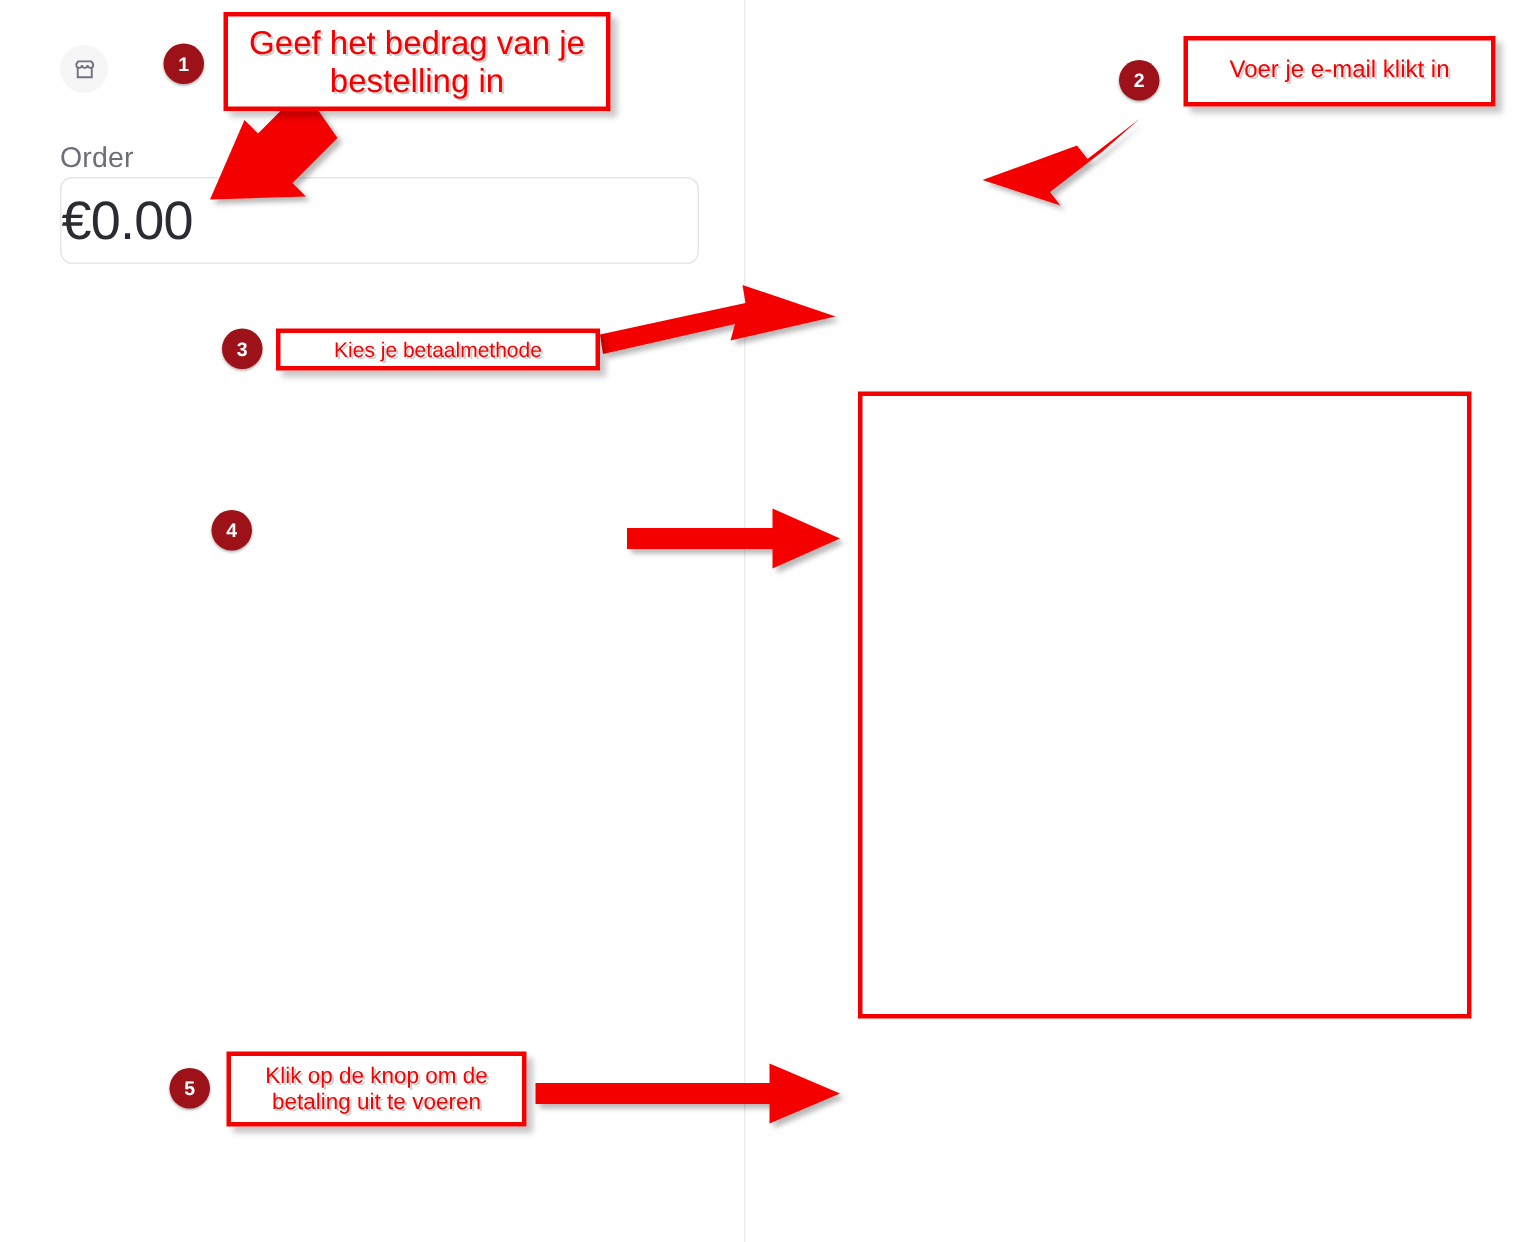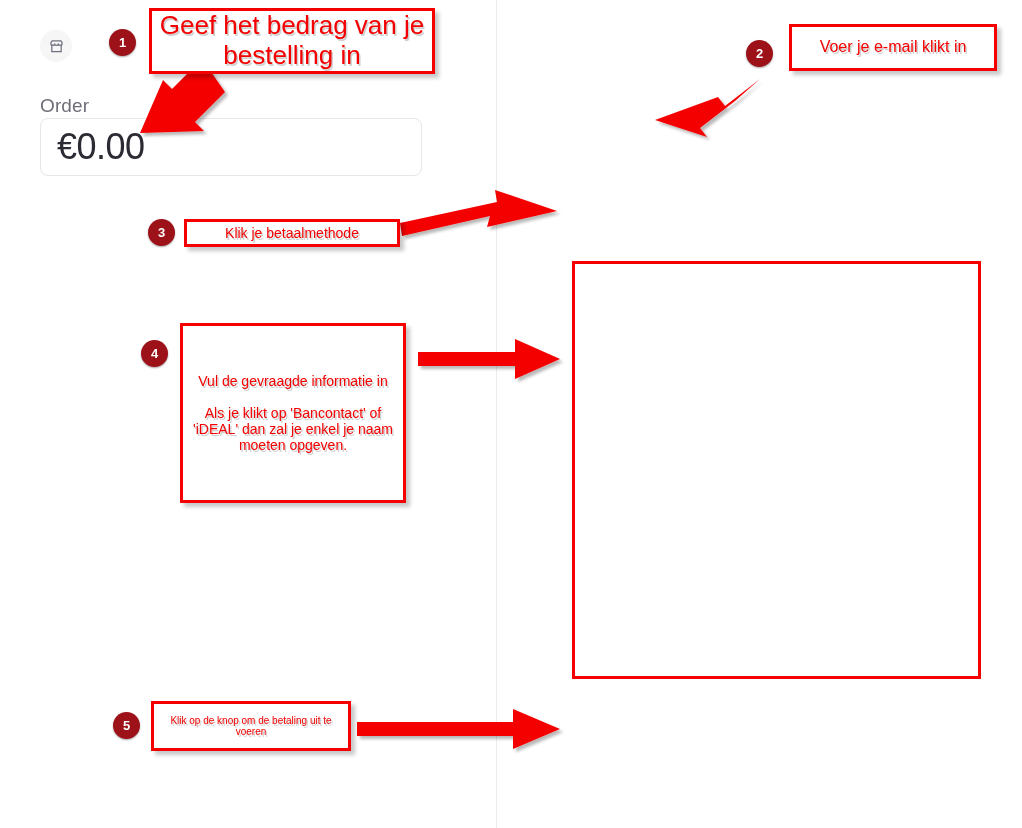--- a/index.html
+++ b/index.html
@@ -32,23 +32,23 @@
     border-radius:50%; background:#f6f6f7;
     display:flex; align-items:center; justify-content:center;
   }
   .store-badge svg{ width:15px; height:15px; }
 
   .order-label{
     position:absolute; left:40px; top:95px;
     font-size:19px; color:#6d6e78; letter-spacing:.1px;
   }
   .order-amount-box{
-    position:absolute; left:40px; top:118px; width:382px; height:58px;
+    position:absolute; left:40px; top:118px; width:426px; height:58px;
     border:1px solid #e6e6e9; border-radius:8px; background:#fff;
-    display:flex; align-items:center; padding-left:16px;
+    display:flex; align-items:center; 
   }
   .order-amount{
     font-size:36px; color:#2b2b33; font-weight:400; letter-spacing:-.5px;
   }
 
   
   #overlay{ position:absolute; inset:0; pointer-events:none; }
   .ann-badge{
     position:absolute; width:27px; height:27px; border-radius:50%;
     background:#9d1118; color:#fff; font-size:13px; font-weight:700;
@@ -143,28 +143,25 @@
     </g>
 
     <g filter="url(#ds)">
       <path d="M357,722 L513,722 L513,709 L560,729 L513,749 L513,736 L357,736 Z" fill="#f40000"></path>
     </g>
   </svg>
 
   <div class="ann-outline" style="left:572px;top:261px;width:409px;height:418px;"></div>
 
   <div class="ann-badge" style="left:109px;top:29px;">1</div>
-  <div class="ann-box" style="left:149px;top:8px;width:286px;height:66px;font-size:26px;">Geef het bedrag van je bestelling in</div>
+  <div class="ann-box" style="left:149px;top:8px;width:258px;height:66px;font-size:22px;">Geef het bedrag van je bestelling in</div>
 
   <div class="ann-badge" style="left:746px;top:40px;">2</div>
   <div class="ann-box" style="left:789px;top:24px;width:208px;height:47px;font-size:16px;">Voer je e-mail klikt in</div>
 
   <div class="ann-badge" style="left:148px;top:219px;">3</div>
-  <div class="ann-box" style="left:184px;top:219px;width:216px;height:28px;font-size:14px;">Klik je betaalmethode</div>
+  <div class="ann-box" style="left:184px;top:219px;width:216px;height:28px;font-size:14px;">Kies je betaalmethode</div>
 
   <div class="ann-badge" style="left:141px;top:340px;">4</div>
-  <div class="ann-box" style="left:180px;top:323px;width:226px;height:180px;font-size:14px;white-space:pre-line;">Vul de gevraagde informatie in
-
-Als je klikt op 'Bancontact' of 'iDEAL' dan zal je enkel je naam moeten opgeven.</div>
 
   <div class="ann-badge" style="left:113px;top:712px;">5</div>
-  <div class="ann-box" style="left:151px;top:701px;width:200px;height:50px;font-size:10px;">Klik op de knop om de betaling uit te voeren</div>
+  <div class="ann-box" style="left:151px;top:701px;width:200px;height:50px;font-size:15px;">Klik op de knop om de betaling uit te voeren</div>
 </div>
 
 </body></html>

